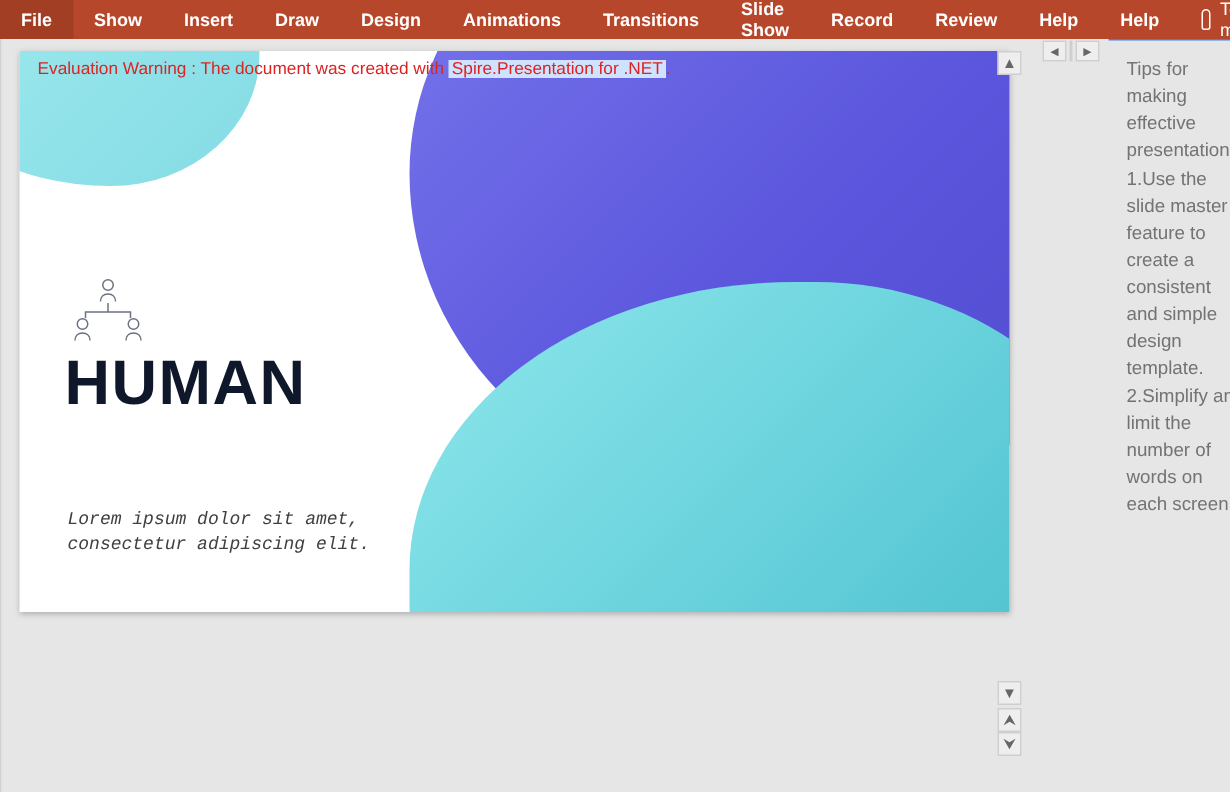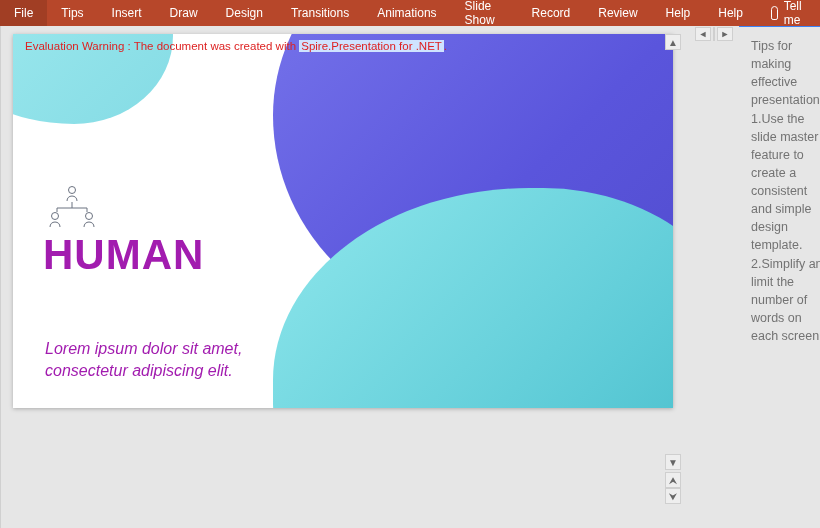--- a/index.html
+++ b/index.html
@@ -1,18 +1,18 @@
 <!DOCTYPE html>
 <html><head>
 <meta charset="utf-8">
 <style>
   * { margin: 0; padding: 0; box-sizing: border-box; }
   body { width: 820px; height: 528px; font-family: "Segoe UI", Arial, sans-serif; background: #e6e6e6; overflow: hidden; }
   .ribbon { background: #b7472a; height: 26px; display: flex; align-items: center; color: #fff; font-size: 12px; }
-  .ribbon .tab { padding: 0 14px; height: 100%; display: flex; align-items: center; cursor: pointer; }
+  .ribbon .tab { padding: 0 14px; height: 100%; display: flex; align-items: center; cursor: pointer; font-weight: bold; }
   .ribbon .tab.file { background: #a13e24; }
   .ribbon .spacer { flex: 1; }
   .ribbon .tell-me, .ribbon .share { display: flex; align-items: center; gap: 6px; padding: 0 14px; cursor: pointer; }
   .ribbon .bulb { width: 10px; height: 14px; border: 1px solid #fff; border-radius: 5px 5px 3px 3px; }
 
   .workspace { display: flex; height: calc(100% - 26px); }
   .sidebar { width: 126px; background: #f5f5f5; border-right: 1px solid #d0d0d0; overflow-y: auto; padding: 6px 0; }
   .thumb-row { display: flex; align-items: flex-start; padding: 2px 6px 12px 4px; gap: 4px; }
   .thumb-num { width: 10px; color: #555; font-size: 11px; padding-top: 2px; }
   .thumb { width: 94px; height: 52px; background: #fff; border: 1px solid #bdbdbd; box-shadow: 0 1px 2px rgba(0,0,0,.1); position: relative; overflow: hidden; }
@@ -24,41 +24,41 @@
 
   .main { flex:1; display:flex; flex-direction:row; background:#e6e6e6; }
   .canvas-wrap { flex:1; position:relative; padding: 8px 10px 0 12px; }
   .slide { width: 660px; height: 374px; background:#fff; box-shadow: 0 1px 4px rgba(0,0,0,.25); position:relative; overflow:hidden; }
   .warning { position:absolute; top:6px; left:12px; color:#d22; font-size:11.5px; }
   .warning .hl { background:#cfe3ff; padding:0 2px; }
   .s-blob-1 { position:absolute; right:-120px; top:-120px; width:520px; height:420px; background: linear-gradient(135deg,#7a78ed,#5a55dc 55%,#4e49c9); border-radius: 42% 58% 55% 45% / 48% 52% 48% 52%; }
   .s-blob-2 { position:absolute; right:-80px; bottom:-160px; width:480px; height:380px; background: linear-gradient(135deg,#8fe7ec,#5dcbd7 60%,#3db6c4); border-radius: 55% 45% 48% 52% / 52% 48% 55% 45%; }
   .s-blob-3 { position:absolute; left:-60px; top:-70px; width:220px; height:160px; background: linear-gradient(135deg,#8fe7ec,#6fd5e0); border-radius: 50% 50% 45% 55% / 55% 45% 55% 45%; opacity:.85;}
   .slide-icon { position:absolute; left:32px; top:148px; color:#6b7280; }
-  .slide-title { position:absolute; left:30px; top:200px; font-size:42px; line-height:1.0; font-weight:800; color:#a21caf; letter-spacing:1px; }
-  .slide-sub { position:absolute; left:32px; top:304px; font-size:16px; font-style:italic; color:#a21caf; max-width:280px; line-height:1.4;}
+  .slide-title { position:absolute; left:30px; top:200px; font-size:42px; line-height:1.0; font-weight:800; color:#0f172a; letter-spacing:1px; }
+  .slide-sub { position:absolute; left:32px; top:304px; font-size:12px; font-style:italic; color:#404040; max-width:280px; line-height:1.4;font-family:Liberation Mono, monospace;}
   .right-strip { position:absolute; right:0; top:8px; bottom:24px; width:20px; display:flex; flex-direction:column; align-items:center; justify-content:space-between; }
   .scroll-btn { width:16px; height:16px; font-size:10px; color:#666; text-align:center; line-height:16px; background:#eee; border:1px solid #cfcfcf;}
   .hscroll { display:flex; align-items:center; height:18px; padding:0 6px 2px 12px; gap:2px;}
   .hscroll .btn { width:16px;height:14px;background:#eee;border:1px solid #cfcfcf;font-size:9px;color:#666;text-align:center;line-height:12px;}
   .hscroll .track { flex:1;height:14px;background:#eaeaea;border:1px solid #cfcfcf;}
   .notes { background:#e6e6e6; border-top:1px solid #3b82f6; padding:10px 12px 14px 12px; font-size:12.5px; color:#737373; line-height:1.45; }
   .notes .line { display:block; }
 </style>
 </head>
 <body>
 
 <div class="ribbon">
   <div class="tab file">File</div>
-  <div class="tab">Tips</div>
+  <div class="tab">Show</div>
   <div class="tab">Insert</div>
   <div class="tab">Draw</div>
   <div class="tab">Design</div>
+  <div class="tab">Animations</div>
   <div class="tab">Transitions</div>
-  <div class="tab">Animations</div>
   <div class="tab">Slide Show</div>
   <div class="tab">Record</div>
   <div class="tab">Review</div>
   <div class="tab">Help</div>
   <div class="tab">Help</div>
   <div class="spacer"></div>
   <div class="tell-me">
     <span class="bulb"></span>
     <span>Tell me</span>
   </div>

